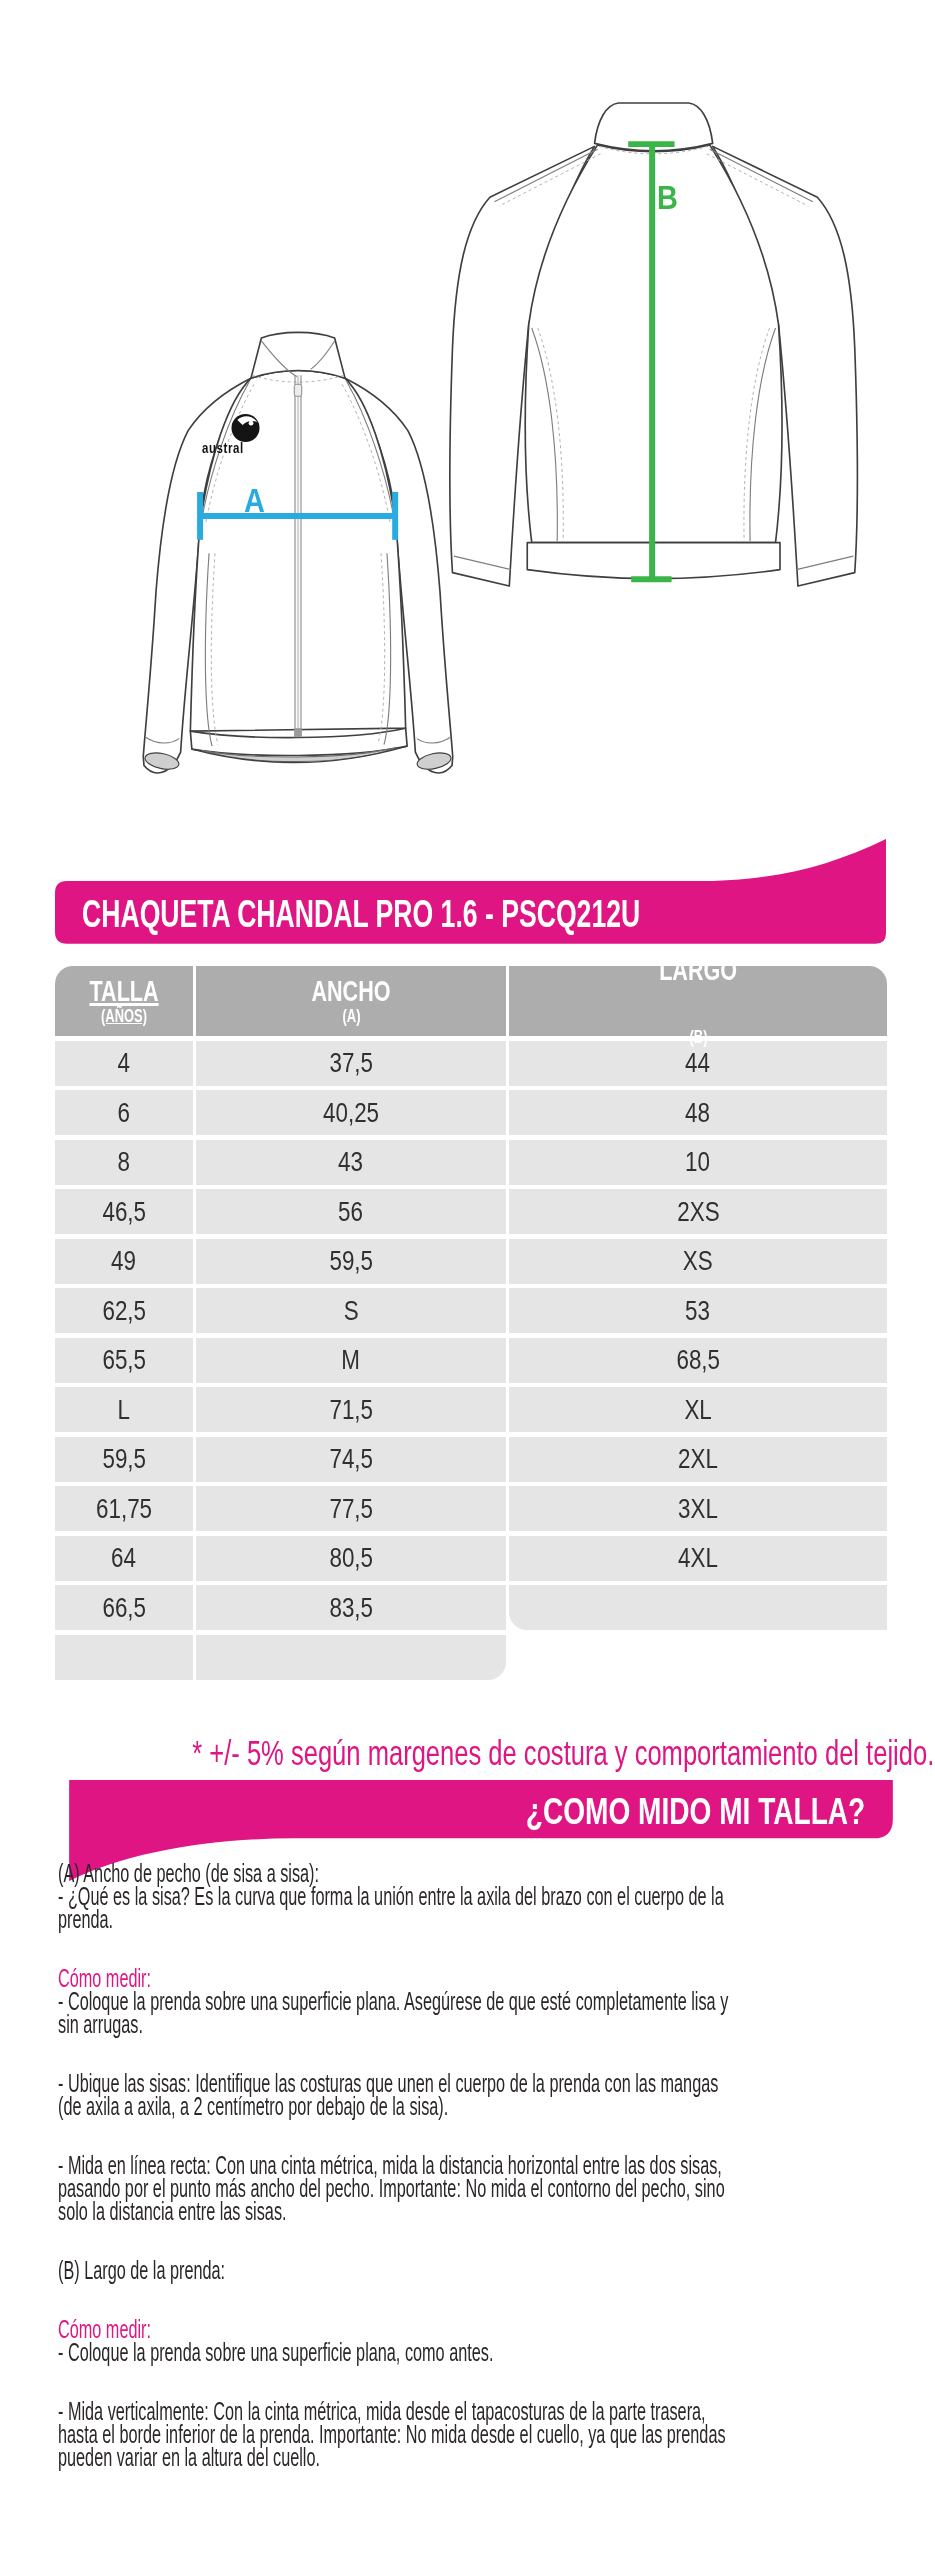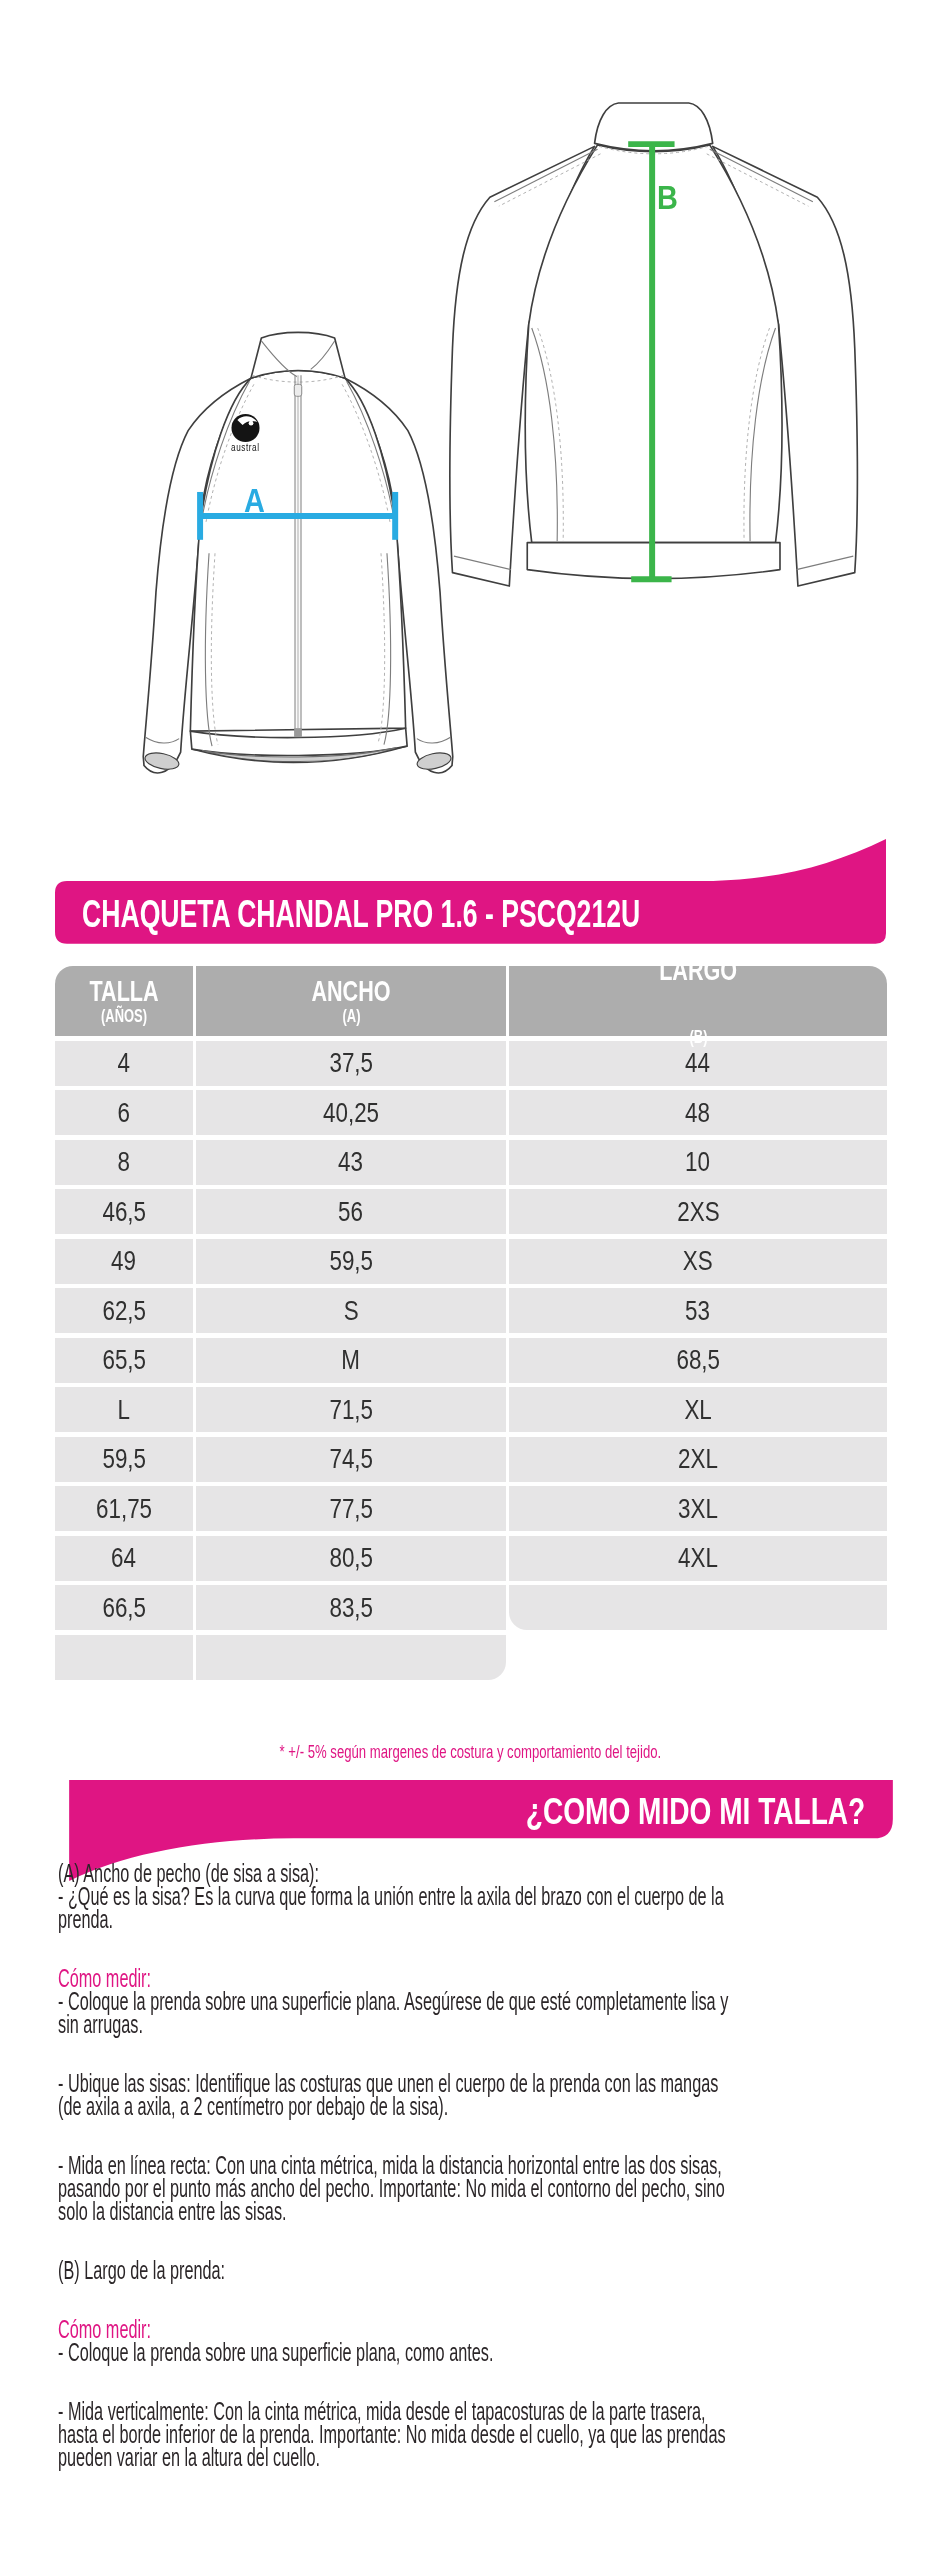--- a/index.html
+++ b/index.html
@@ -19,31 +19,31 @@
   .banner1-text .cxl{transform:scaleX(0.70);}
 
   
   .size-table{left:55px;top:966px;width:831px;display:grid;
     grid-template-columns:138px 310px 378px;column-gap:3px;row-gap:4.5px;}
   .hcell{height:70px;background:var(--header_grey);color:#fff;display:flex;flex-direction:column;
     align-items:center;justify-content:center;font-weight:bold;}
   .hcell .main{font-size:30px;line-height:30px;}
   .hcell .sub{font-size:18px;line-height:19.4px;margin-top:1.5px;}
   .hcell .main,.hcell .sub{transform:scaleX(0.72);}
-  .h1{border-top-left-radius:18px;}
+  .h1{border-top-left-radius:18px;text-decoration:underline;}
   .h3{border-top-right-radius:18px;gap:42px;}
   .dcell{height:45px;background:var(--row_grey);display:flex;align-items:center;justify-content:center;
     font-size:28px;color:#303030;}
   .dcell .cxc{transform:scaleX(0.80);}
   .e1{border-bottom-left-radius:18px;}
   .e3{border-bottom-right-radius:18px;}
 
   
   .footnote{left:55px;top:1737px;width:831px;text-align:center;color:var(--magenta);
-    font-size:18px;line-height:31px;white-space:nowrap;}
+    font-size:35px;line-height:31px;white-space:nowrap;}
   .footnote .cxc{transform:scaleX(0.73);}
 
   
   .banner2-text{left:52px;top:1792px;width:813px;text-align:right;line-height:39px;
     font-weight:bold;font-size:36px;color:#fff;white-space:nowrap;}
   .banner2-text .cxr{transform:scaleX(0.78);}
 
   
   .guide{left:58px;top:1862px;width:1052px;transform:scaleX(0.64);transform-origin:0 0;
     font-size:25.4px;line-height:23px;color:#2b2628;}
@@ -51,22 +51,22 @@
   .g-line{white-space:pre-wrap;}
   .g-line.accent{color:var(--magenta);}
 
   
   .measure-label{font-weight:bold;font-size:34px;line-height:34px;}
   .measure-label .cxl{transform:scaleX(0.85);}
   .label-a{left:244px;top:483px;color:var(--blue);}
   .label-b{left:657px;top:180px;color:var(--green);}
 
   
-  .logo-word{left:231px;top:442px;width:67px;color:#141414;font-weight:normal;
-    font-size:10px;line-height:12.7px;letter-spacing:0.7px;white-space:nowrap;}
+  .logo-word{left:202px;top:442px;width:67px;color:#141414;font-weight:bold;
+    font-size:14px;line-height:12.7px;letter-spacing:0.7px;white-space:nowrap;}
   .logo-word .cxl{transform:scaleX(0.82);}
 </style>
 </head>
 <body>
 
 <div class="page">
 
   <svg class="abs" style="left:445px;top:100px" width="415" height="501" viewBox="0 0 555 670">
     <g fill="#ffffff" stroke="#3f3f3f" stroke-width="2.2" stroke-linejoin="round">
 

